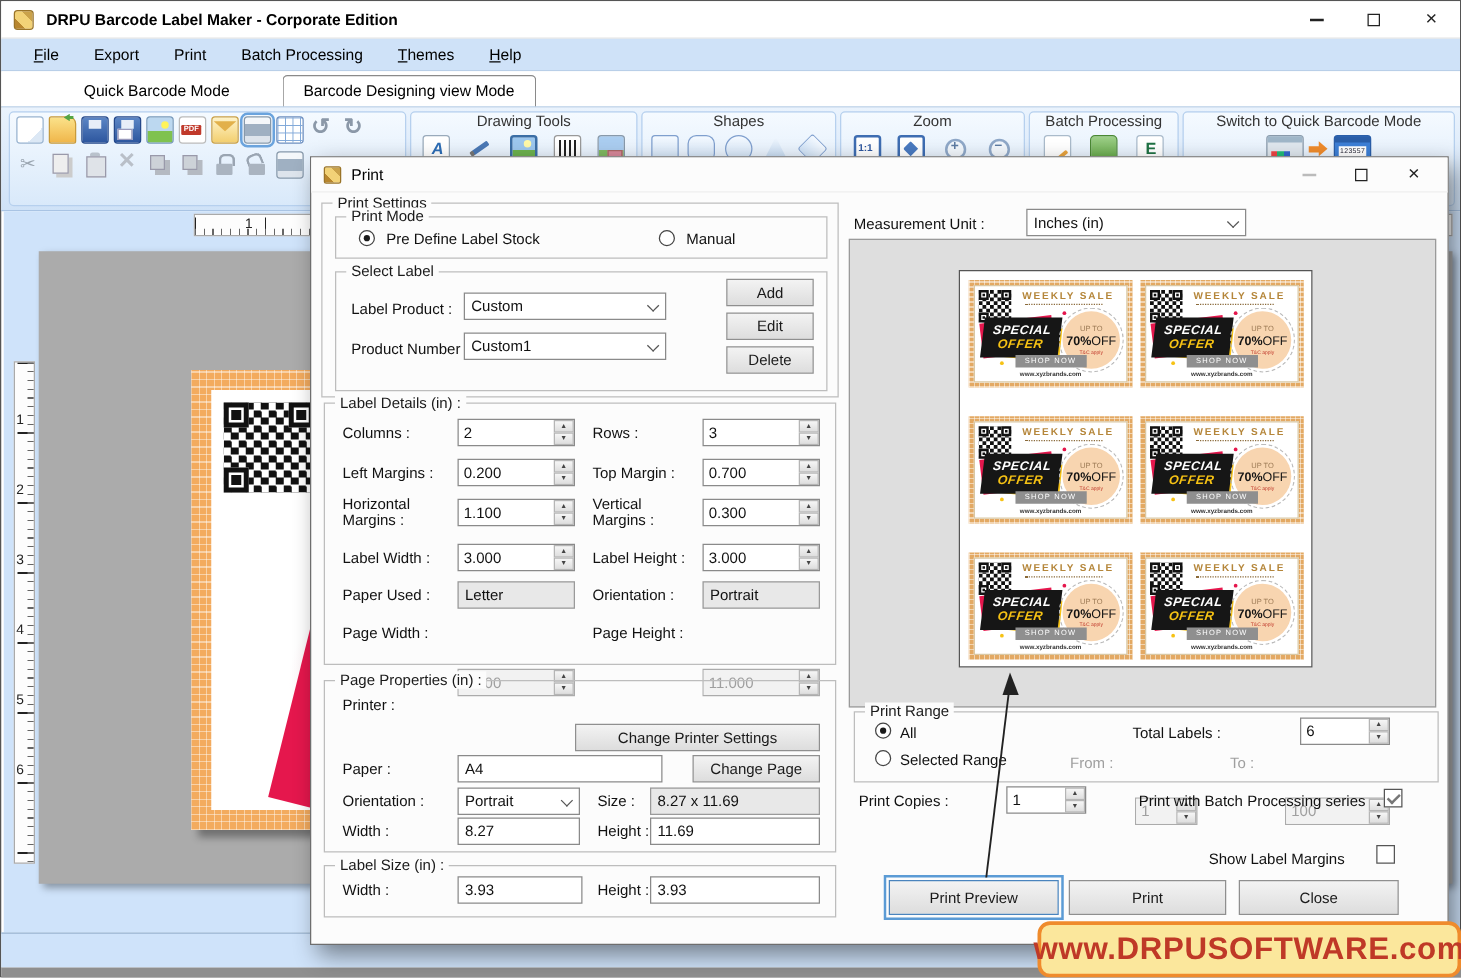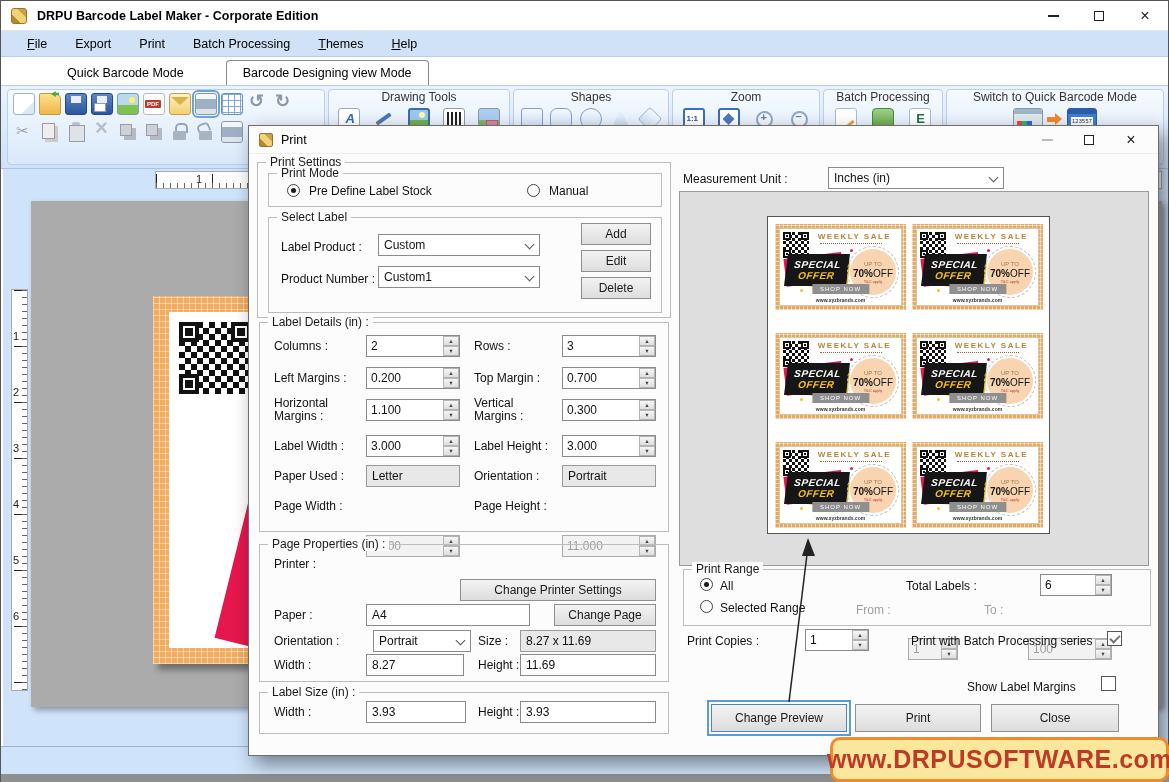--- a/index.html
+++ b/index.html
@@ -132,21 +132,21 @@
   .dbtn { width:42px; height:26px; display:flex; align-items:center; justify-content:center; }
   .glyph-min-dis { width:11px; height:2px; background:#bbb; }
 
   .group { position:absolute; border:1px solid #bdbdbd; }
   .legend { position:absolute; top:-8px; left:8px; background:#fcfcfc; padding:0 4px; font-size:12px; color:#1a1a1a; white-space:nowrap; }
   .al { position:absolute; font-size:12px; color:#111; white-space:nowrap; }
   .al2 { position:absolute; font-size:12px; color:#111; line-height:13px; }
   .gray { color:#9f9f9f; }
   .ibox { position:absolute; height:22px; border:1px solid #8a8a8a; background:#fff; font-size:12px; padding:2px 5px; display:flex; align-items:center; }
   .ibox.ro { background:#e8e8e8; border-color:#9a9a9a; }
-  .combo { position:absolute; height:22px; border:1px solid #8a8a8a; background:#fff; display:flex;margin-left:7px; }
+  .combo { position:absolute; height:22px; border:1px solid #8a8a8a; background:#fff; display:flex; }
   .cval { flex:1; font-size:12px; padding:2px 5px; display:flex; align-items:center; overflow:hidden; white-space:nowrap; }
   .chev { width:17px; position:relative; }
   .chev::after { content:''; position:absolute; left:4px; top:6px; width:6px; height:6px; border-right:1.5px solid #555; border-bottom:1.5px solid #555; transform:rotate(45deg); }
   .spin { position:absolute; height:22px; border:1px solid #8a8a8a; background:#fff; display:flex; }
   .spin .spin-val { flex:1; font-size:12px; padding:2px 4px; display:flex; align-items:center; }
   .spin .spin-btns { width:16px; display:flex; flex-direction:column; }
   .spin .sb { flex:1; font-size:5.5px; color:#444; background:linear-gradient(#f6f6f6,#dedede); border:1px solid #b5b5b5; display:flex; align-items:center; justify-content:center; }
   .spin.dis .spin-val { color:#9f9f9f; background:#f2f2f2; }
   .spin.dis { border-color:#ababab;margin-top:40px; }
   .btn { position:absolute; background:linear-gradient(#f3f3f3,#dddddd); border:1px solid #8f8f8f; font-size:12px; color:#1a1a1a; display:flex; align-items:center; justify-content:center; }
@@ -729,21 +729,21 @@
         <span class="sb">▲</span>
         <span class="sb">▼</span>
       </span>
   </div>
   <span class="al" style="left:662px;top:508px">Print with Batch Processing series</span>
   <span class="cb checked" style="left:858px;top:505px"></span>
 
   <span class="al" style="left:718px;top:554px">Show Label Margins</span>
   <span class="cb" style="left:852px;top:550px"></span>
 
-  <div class="btn focused" style="left:462px;top:578px;width:136px;height:28px">Change Preview</div>
+  <div class="btn focused" style="left:462px;top:578px;width:136px;height:28px">Print Preview</div>
   <div class="btn" style="left:606px;top:578px;width:126px;height:28px">Print</div>
   <div class="btn" style="left:742px;top:578px;width:128px;height:28px">Close</div>
 
   <svg class="arrow-svg" width="911" height="631">
     <line x1="540" y1="576" x2="559" y2="420" stroke="#222" stroke-width="1.5"></line>
     <polygon points="553,430 559,412 566,430" fill="#222"></polygon>
   </svg>
 </div>
 
 <div class="watermark">www.DRPUSOFTWARE.com</div>

